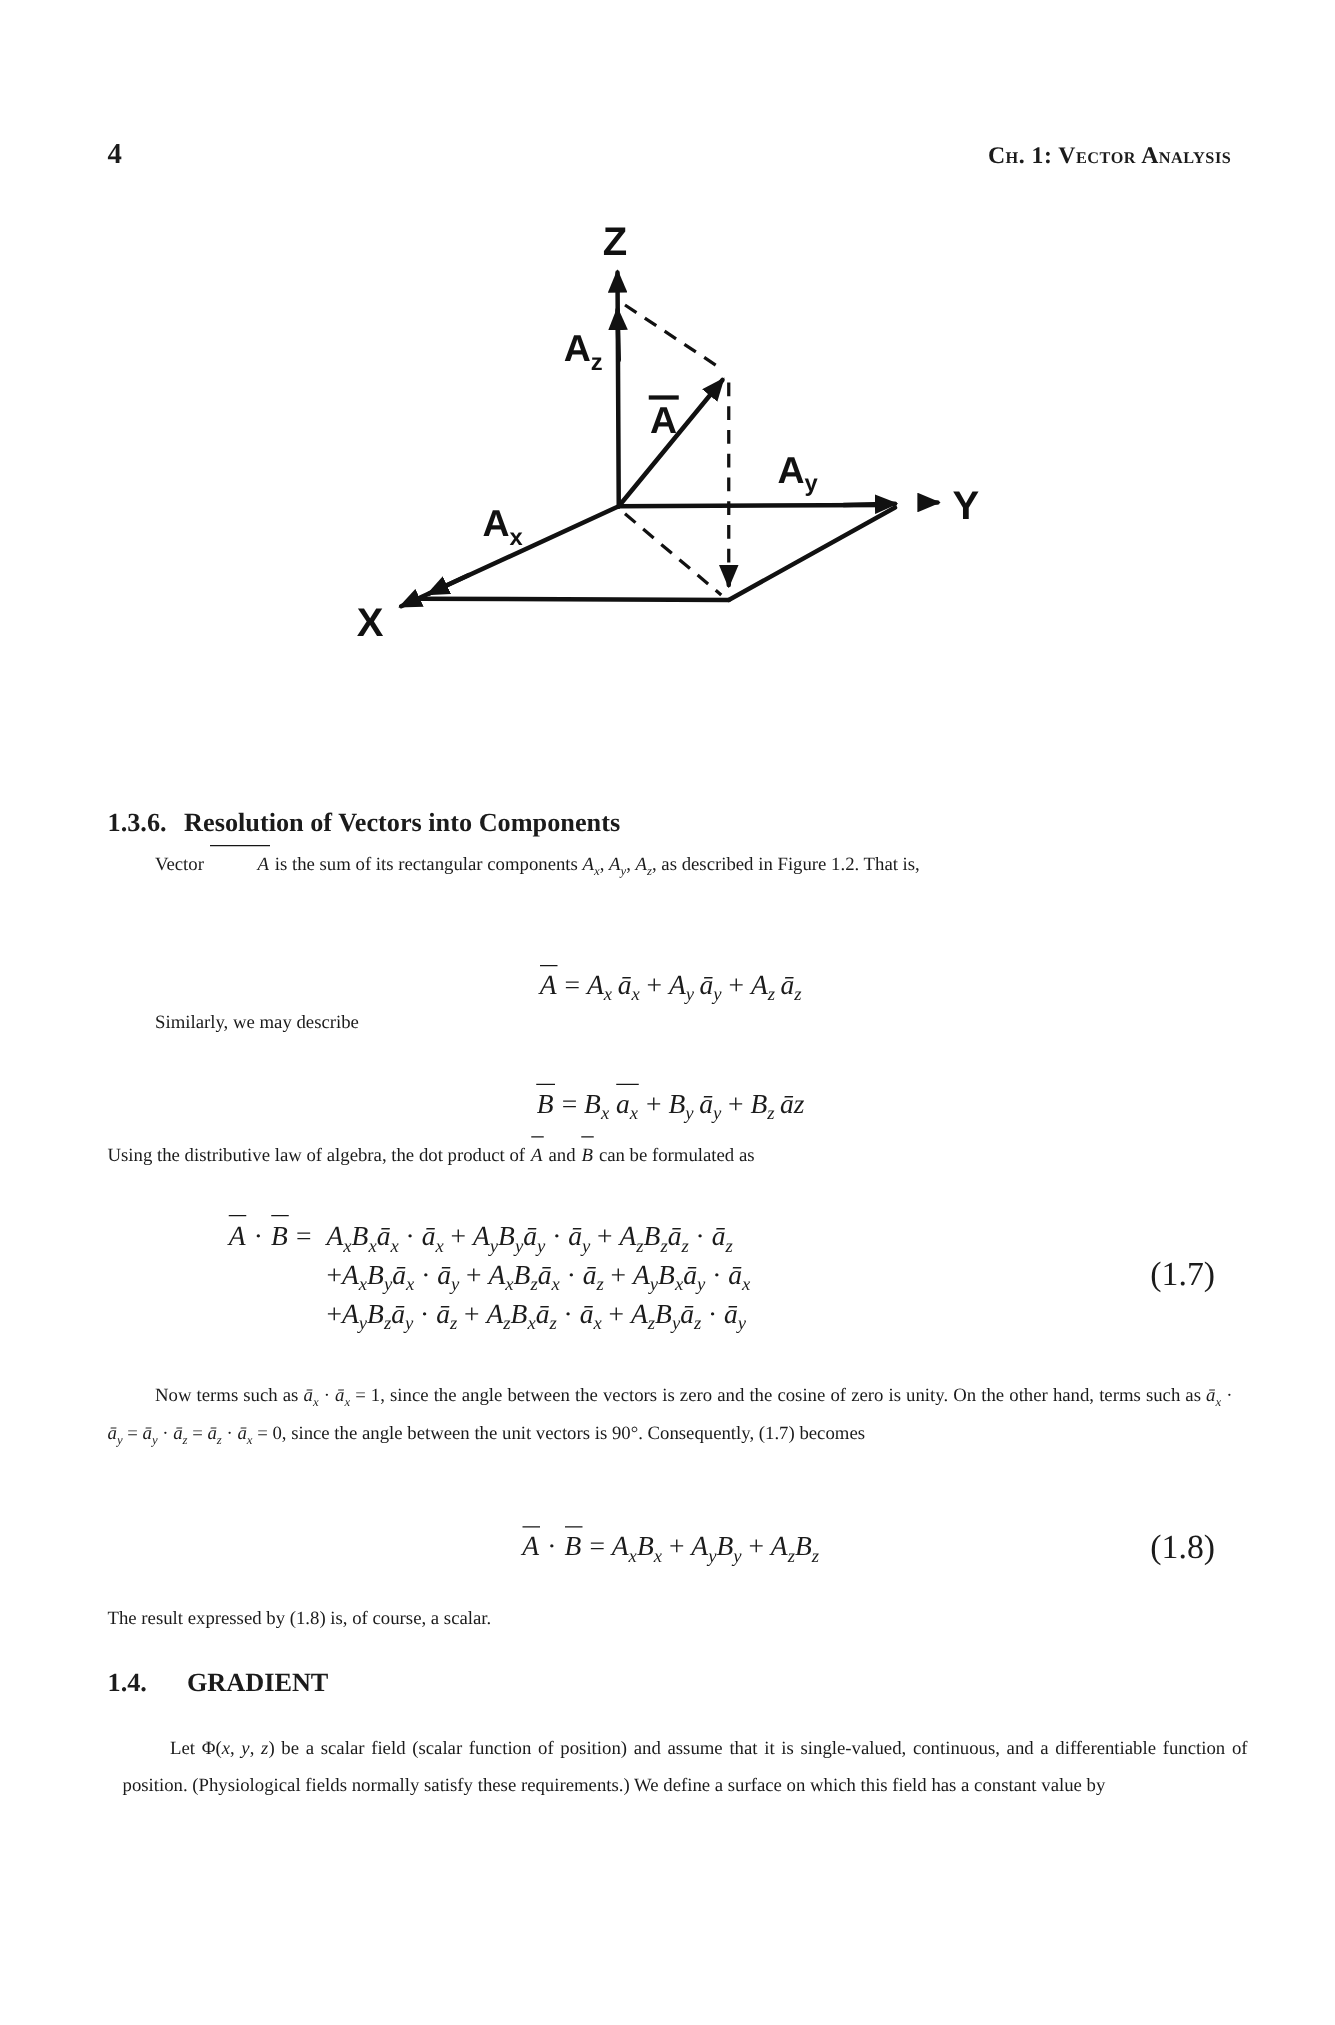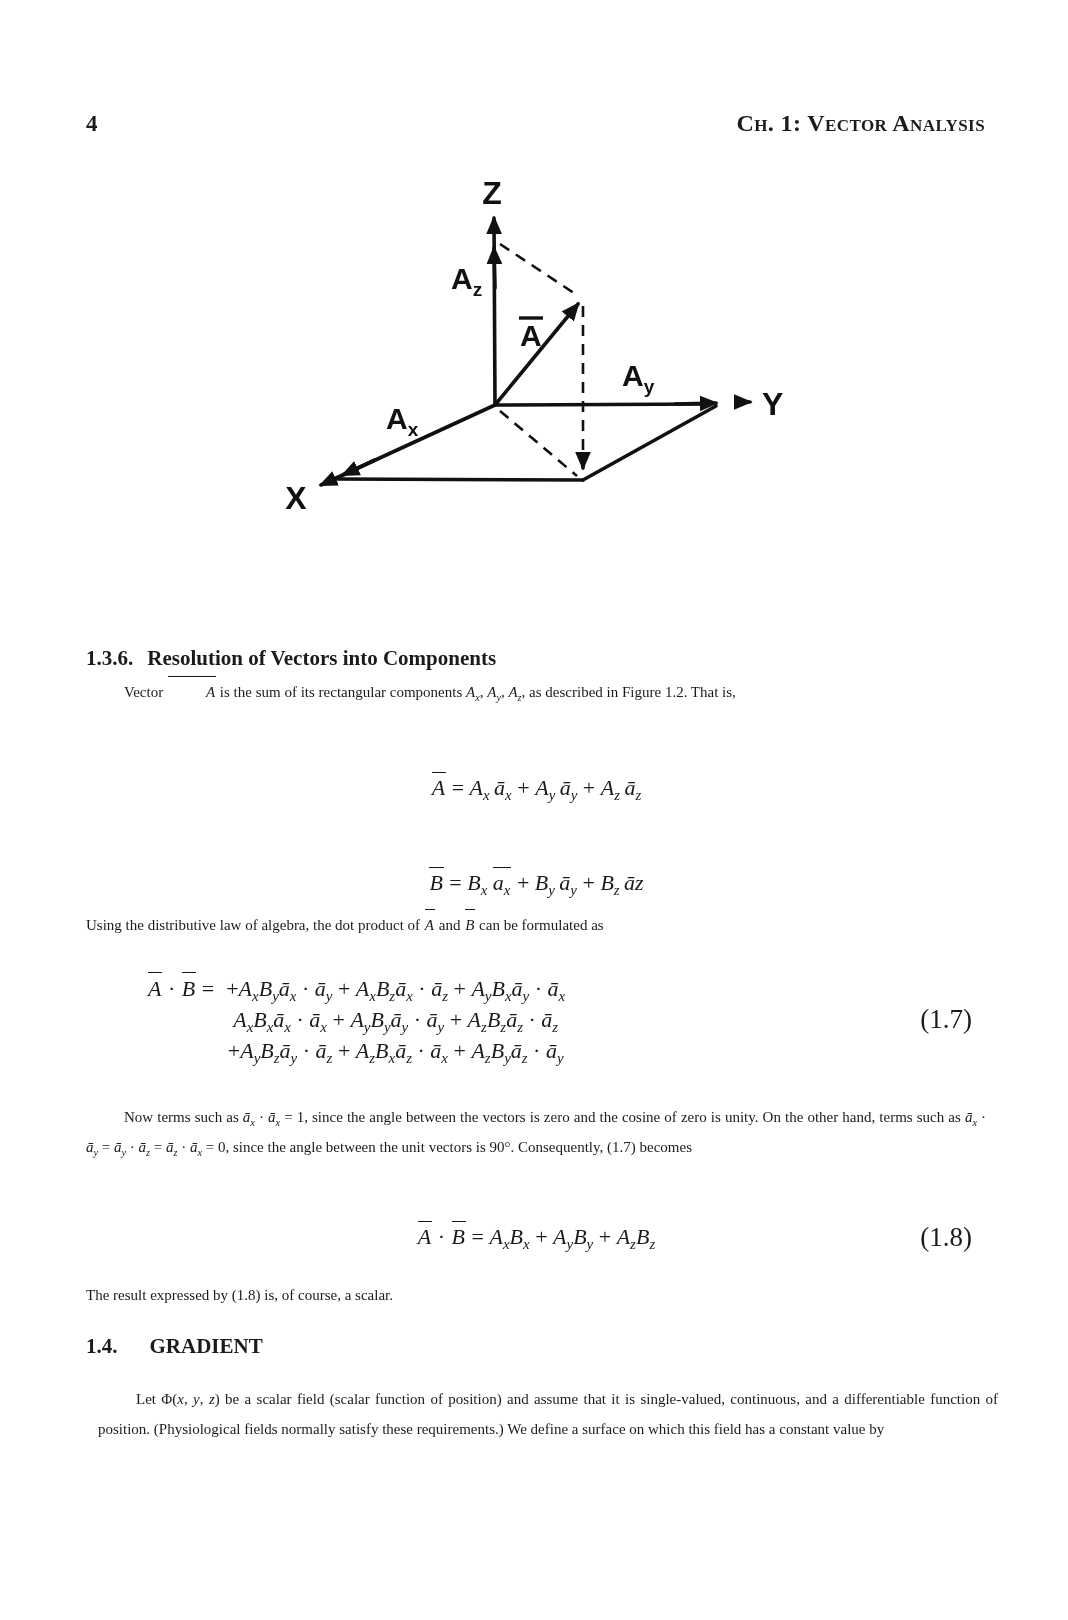--- a/index.html
+++ b/index.html
@@ -14,21 +14,21 @@
   }
   
   .pagehead{
     position:absolute;top:110px;left:86px;width:899px;
     display:flex;justify-content:space-between;align-items:baseline;
   }
   .pagenum{font-size:23px;font-weight:bold;}
   .runhead{
     font-variant:small-caps;
     font-weight:700;
-    font-size:24px;
+    font-size:19px;
     letter-spacing:0.4px;
   }
   
   .fig-svg{position:absolute;left:280px;top:168px;}
   .figline{stroke:#111;stroke-width:3.6;fill:none;stroke-linecap:round;}
   .figdash{stroke:#111;stroke-width:2.6;fill:none;stroke-dasharray:11 8;}
   .figlabel{font-family:"Liberation Sans","DejaVu Sans",sans-serif;font-weight:bold;fill:#111;}
   .figcap{
     position:absolute;top:556px;left:0;width:1068px;
     text-align:center;font-size:18px;
@@ -48,21 +48,21 @@
   .heading .hnum{margin-right:14px;}
   .heading.wide .hnum{margin-right:32px;}
   
   .eqrow{
     position:absolute;left:86px;width:900px;
     font-size:22px;line-height:30px;
   }
   .eqcenter{display:block;text-align:center;}
   .eqnum{position:absolute;right:14px;top:0;font-size:27px;}
   .eqnum.mid{top:31px;}
-  .eqmulti{display:flex;align-items:flex-start;margin-left:61px;text-align:center;}
+  .eqmulti{display:flex;align-items:flex-start;margin-left:96px;}
   .eqlines{margin-left:12px;}
   .eqlines .eqline{line-height:31px;}
   .eqlhs{line-height:31px;}
   sub{font-size:68%;line-height:0;}
   
   .bar{position:relative;display:inline-block;padding:0 1px;}
   .bar::after{
     content:"";position:absolute;left:1px;right:0px;top:-1px;
     border-top:1.7px solid #161616;height:0;
   }
@@ -120,33 +120,34 @@
   <div class="heading" style="top:646px">
     <span class="hnum">1.3.6.</span><span>Resolution of Vectors into Components</span>
   </div>
 
   <p class="para indent" style="top:677px;margin:0">Vector <span class="bar"><i>A</i></span> is the sum of its rectangular components <i>A<sub>x</sub></i>, <i>A<sub>y</sub></i>, <i>A<sub>z</sub></i>, as described in Figure 1.2. That is,</p>
 
   <div class="eqrow" style="top:773px">
     <span class="eqcenter"><span class="bar"><i>A</i></span> = <i>A<sub>x</sub></i> <i>ā<sub>x</sub></i> + <i>A<sub>y</sub></i> <i>ā<sub>y</sub></i> + <i>A<sub>z</sub></i> <i>ā<sub>z</sub></i></span>
   </div>
 
+  <p class="para indent" style="top:803px;margin:0">Similarly, we may describe</p>
 
   <div class="eqrow" style="top:868px">
     <span class="eqcenter"><span class="bar"><i>B</i></span> = <i>B<sub>x</sub></i> <span class="bar"><i>a<sub>x</sub></i></span> + <i>B<sub>y</sub></i> <i>ā<sub>y</sub></i> + <i>B<sub>z</sub></i> <i>āz</i></span>
   </div>
 
   <p class="para" style="top:910px;margin:0">Using the distributive law of algebra, the dot product of <span class="bar"><i>A</i></span> and <span class="bar"><i>B</i></span> can be formulated as</p>
 
   <div class="eqrow" style="top:973px">
     <div class="eqmulti">
       <span class="eqlhs"><span class="bar"><i>A</i></span> · <span class="bar"><i>B</i></span> =</span>
       <div class="eqlines">
+        <div class="eqline"><i>A<sub>x</sub></i><i>B<sub>x</sub></i><i>ā<sub>x</sub></i> · <i>ā<sub>x</sub></i> + <i>A<sub>y</sub></i><i>B<sub>y</sub></i><i>ā<sub>y</sub></i> · <i>ā<sub>y</sub></i> + <i>A<sub>z</sub></i><i>B<sub>z</sub></i><i>ā<sub>z</sub></i> · <i>ā<sub>z</sub></i></div>
         <div class="eqline">+<i>A<sub>x</sub></i><i>B<sub>y</sub></i><i>ā<sub>x</sub></i> · <i>ā<sub>y</sub></i> + <i>A<sub>x</sub></i><i>B<sub>z</sub></i><i>ā<sub>x</sub></i> · <i>ā<sub>z</sub></i> + <i>A<sub>y</sub></i><i>B<sub>x</sub></i><i>ā<sub>y</sub></i> · <i>ā<sub>x</sub></i></div>
-        <div class="eqline"><i>A<sub>x</sub></i><i>B<sub>x</sub></i><i>ā<sub>x</sub></i> · <i>ā<sub>x</sub></i> + <i>A<sub>y</sub></i><i>B<sub>y</sub></i><i>ā<sub>y</sub></i> · <i>ā<sub>y</sub></i> + <i>A<sub>z</sub></i><i>B<sub>z</sub></i><i>ā<sub>z</sub></i> · <i>ā<sub>z</sub></i></div>
         <div class="eqline">+<i>A<sub>y</sub></i><i>B<sub>z</sub></i><i>ā<sub>y</sub></i> · <i>ā<sub>z</sub></i> + <i>A<sub>z</sub></i><i>B<sub>x</sub></i><i>ā<sub>z</sub></i> · <i>ā<sub>x</sub></i> + <i>A<sub>z</sub></i><i>B<sub>y</sub></i><i>ā<sub>z</sub></i> · <i>ā<sub>y</sub></i></div>
       </div>
     </div>
     <span class="eqnum mid">(1.7)</span>
   </div>
 
   <p class="para indent" style="top:1102px;margin:0">Now terms such as <i>ā<sub>x</sub></i> · <i>ā<sub>x</sub></i> = 1, since the angle between the vectors is zero and the cosine of zero is unity. On the other hand, terms such as <i>ā<sub>x</sub></i> · <i>ā<sub>y</sub></i> = <i>ā<sub>y</sub></i> · <i>ā<sub>z</sub></i> = <i>ā<sub>z</sub></i> · <i>ā<sub>x</sub></i> = 0, since the angle between the unit vectors is 90°. Consequently, (1.7) becomes</p>
 
   <div class="eqrow" style="top:1222px">
     <span class="eqcenter"><span class="bar"><i>A</i></span> · <span class="bar"><i>B</i></span> = <i>A<sub>x</sub></i><i>B<sub>x</sub></i> + <i>A<sub>y</sub></i><i>B<sub>y</sub></i> + <i>A<sub>z</sub></i><i>B<sub>z</sub></i></span>

